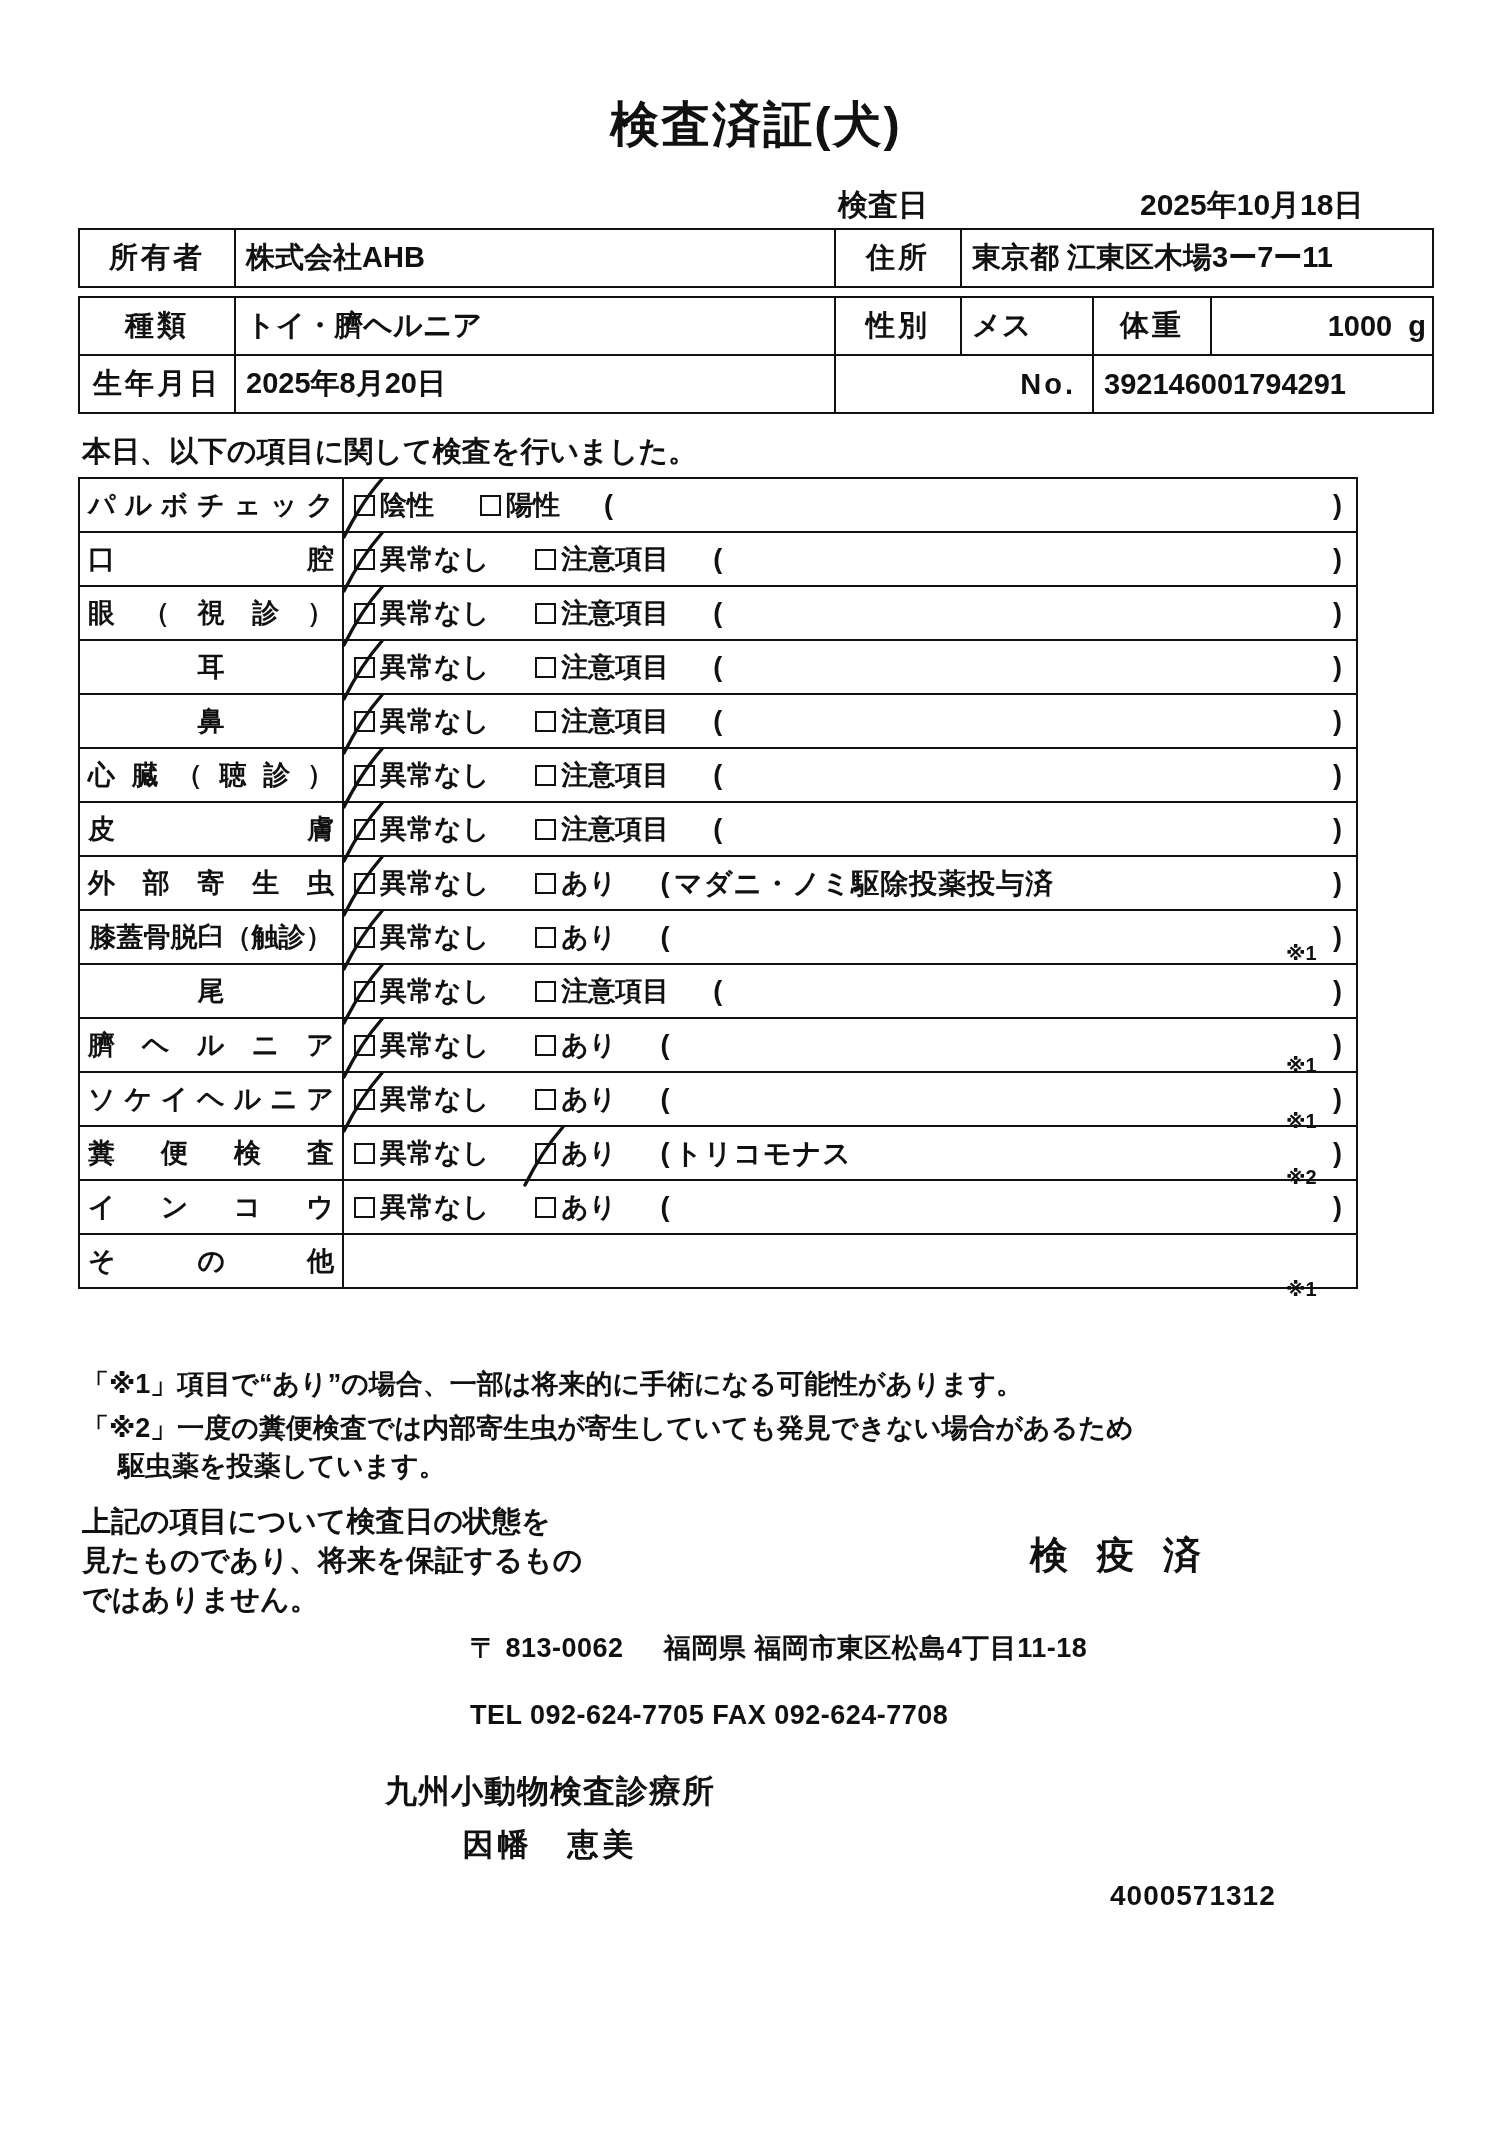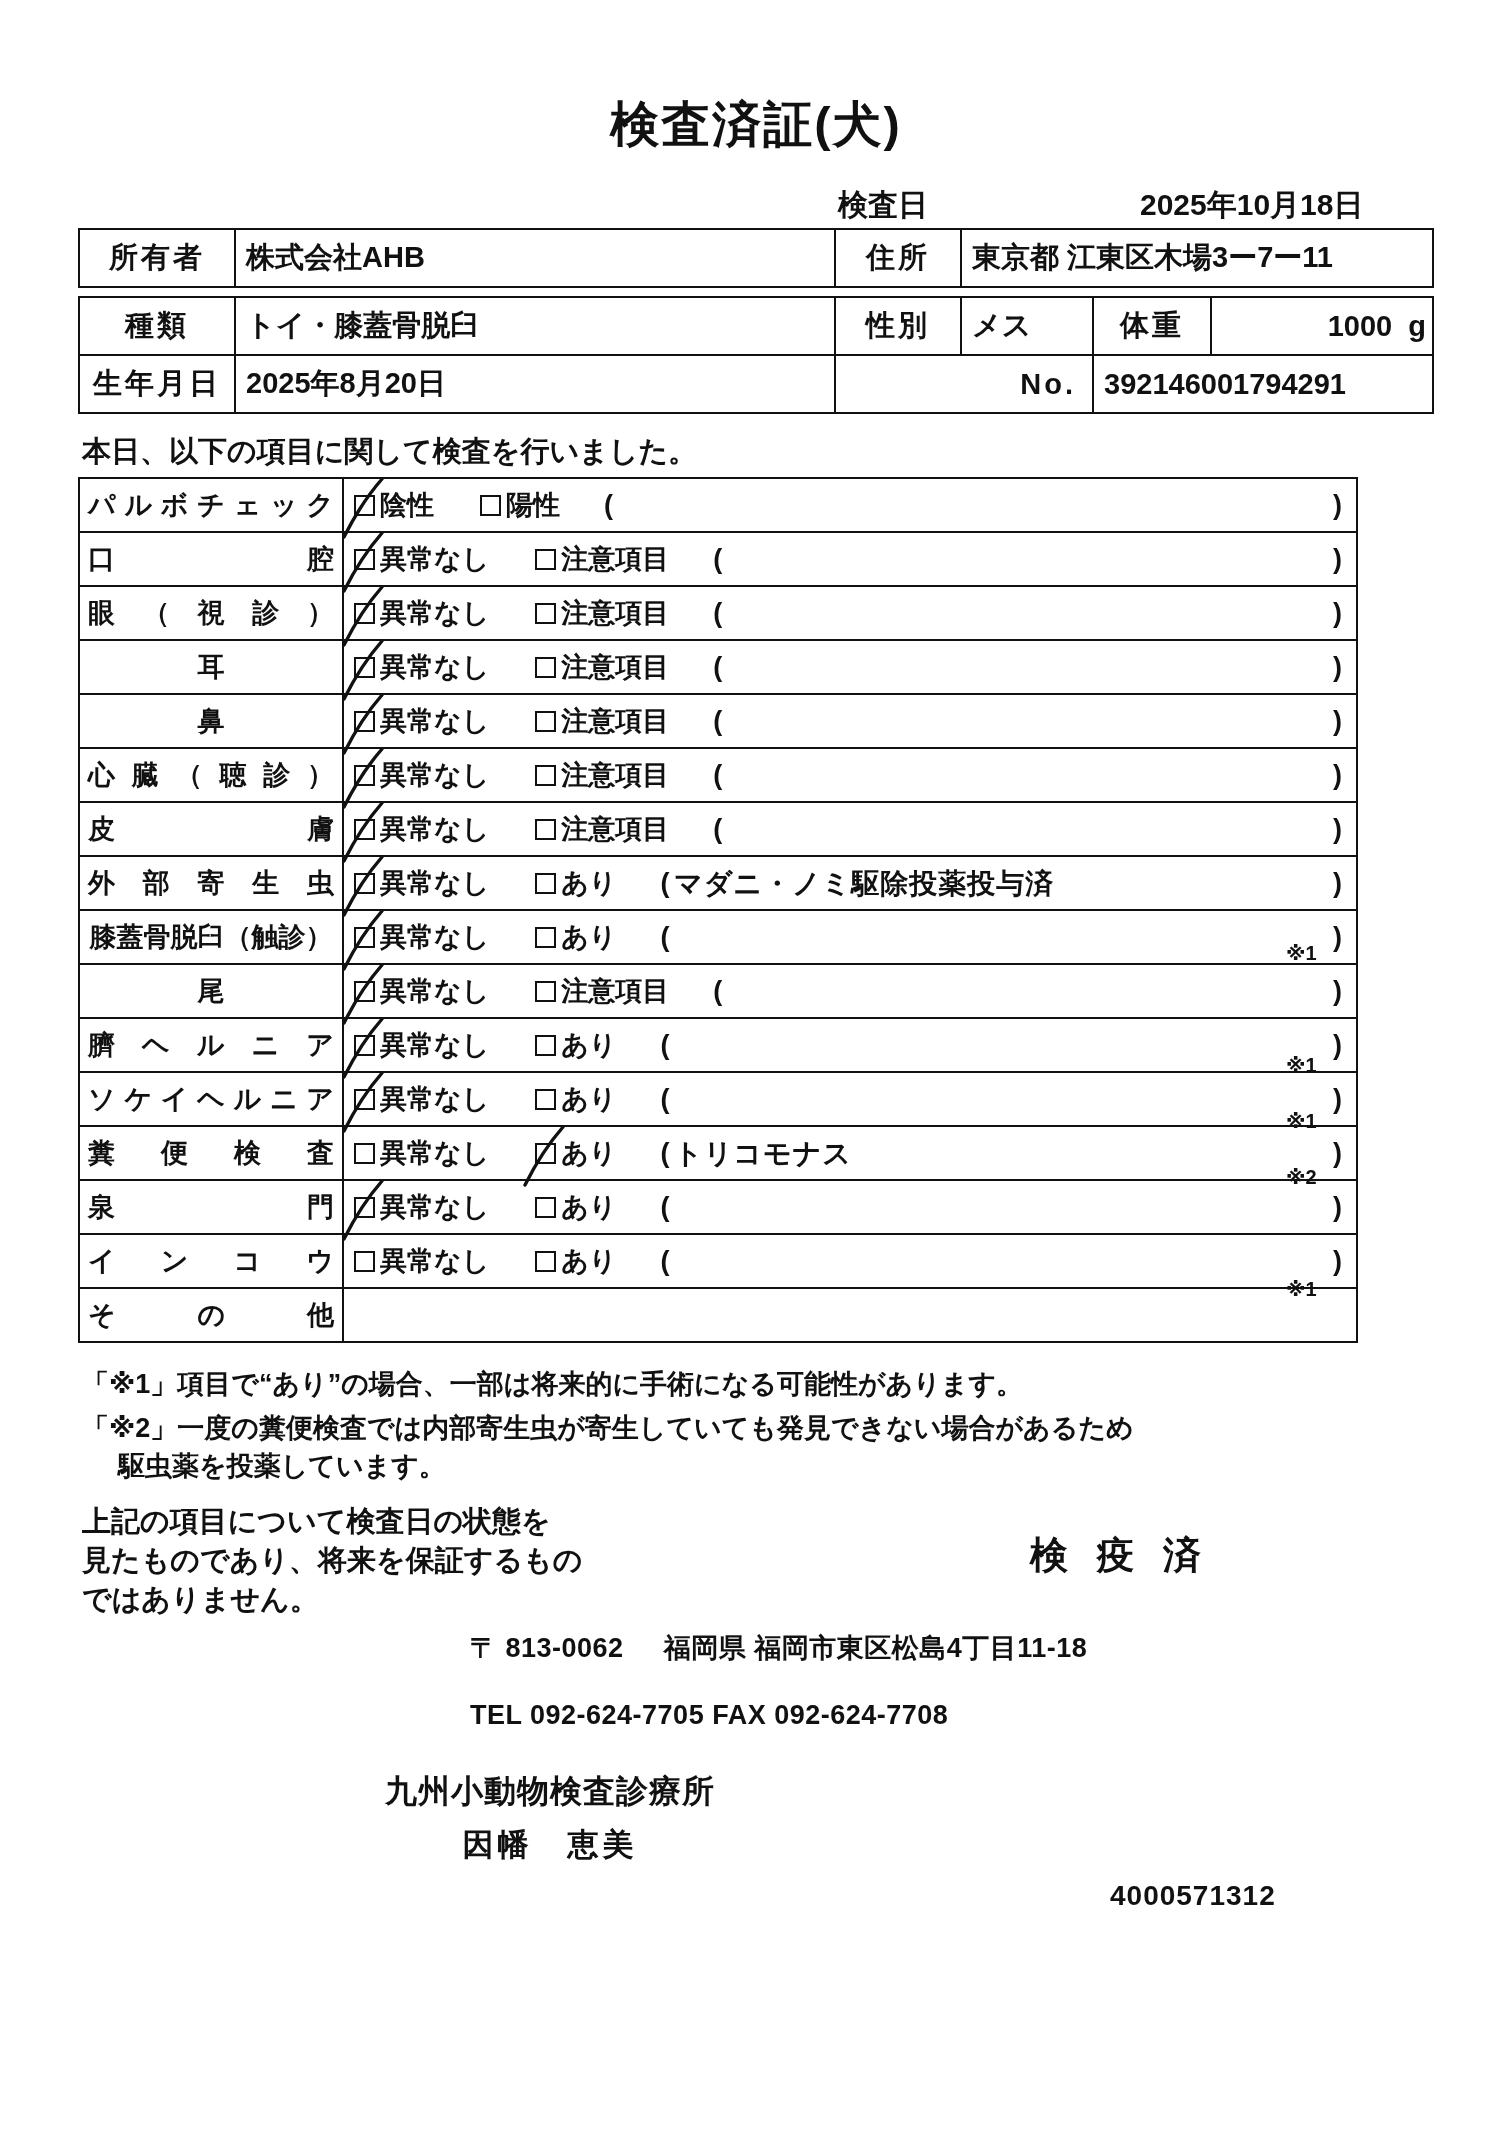--- a/index.html
+++ b/index.html
@@ -157,21 +157,21 @@
       <td class="lbl" style="width:126px">住所</td>
       <td class="val">東京都 江東区木場3ー7ー11</td>
     </tr>
   </tbody>
     </table>
 
   <table class="tbl" id="info-table">
     <tbody>
         <tr>
       <td class="lbl" style="width:156px">種類</td>
-      <td class="val" style="width:600px">トイ・膝蓋骨脱臼</td>
+      <td class="val" style="width:600px">トイ・臍ヘルニア</td>
       <td class="lbl" style="width:126px">性別</td>
       <td class="val" style="width:132px">メス</td>
       <td class="lbl" style="width:118px">体重</td>
       <td class="val" style="text-align:right; padding-right:6px;">
         <span>1000</span>&nbsp;&nbsp;<span>g</span>
       </td>
     </tr>
     <tr>
       <td class="lbl">生年月日</td>
       <td class="val">2025年8月20日</td>
@@ -283,28 +283,20 @@
         </tr>
         <tr>
           <td class="c-name">糞　便　検　査</td>
           <td class="c-body"><span class="opt opt1"><span class="box"></span><span>異常なし</span></span><span class="opt opt2"><span class="box"><span class="tick">
                   <svg width="60" height="62" viewBox="0 0 60 62">
                     <path d="M6 60 C 16 40, 30 18, 44 2" stroke="#111" stroke-width="3.4" fill="none" stroke-linecap="round"></path>
                   </svg>
                 </span></span><span>あり</span></span><span class="paren-open">(</span><span class="paren-close">)</span><span class="hand-note">トリコモナス</span></td>
         </tr>
         <tr>
-          <td class="c-name">泉　　　　門</td>
-          <td class="c-body"><span class="opt opt1"><span class="box"><span class="tick">
-                  <svg width="60" height="62" viewBox="0 0 60 62">
-                    <path d="M6 60 C 16 40, 30 18, 44 2" stroke="#111" stroke-width="3.4" fill="none" stroke-linecap="round"></path>
-                  </svg>
-                </span></span><span>異常なし</span></span><span class="opt opt2"><span class="box"></span><span>あり</span></span><span class="paren-open">(</span><span class="paren-close">)</span></td>
-        </tr>
-        <tr>
           <td class="c-name">インコウ</td>
           <td class="c-body"><span class="opt opt1"><span class="box"></span><span>異常なし</span></span><span class="opt opt2"><span class="box"></span><span>あり</span></span><span class="paren-open">(</span><span class="paren-close">)</span></td>
         </tr>
         <tr>
           <td class="c-name">そ　の　他</td>
           <td class="c-body"></td>
         </tr>
       </tbody>
     </table>
 

